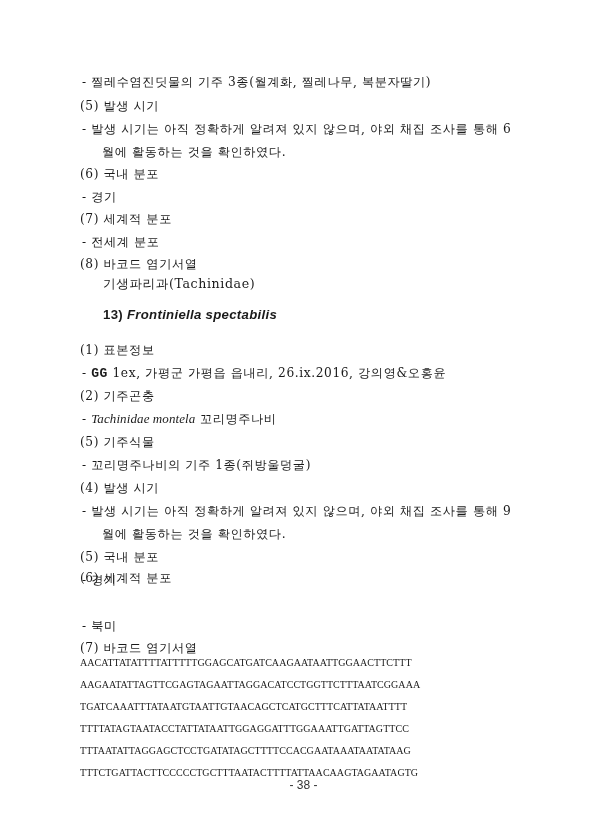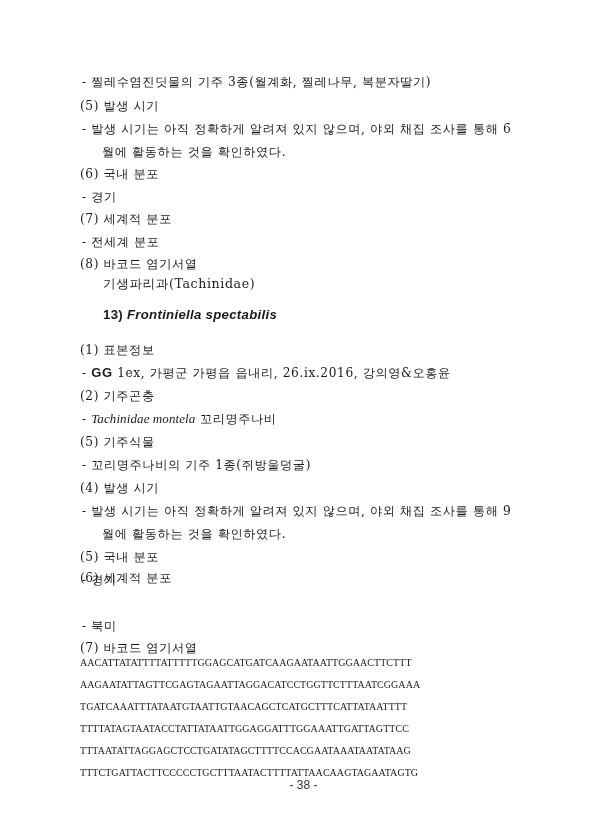--- a/index.html
+++ b/index.html
@@ -11,21 +11,21 @@
   .line {
     position: absolute; left: 80px; font-size: 12.2px; line-height: 16px; white-space: nowrap;
     letter-spacing: 0.6px;
   }
   .dash { left: 82px; }
   .cont { left: 102px; }
   .heading-family { left: 103px; font-size: 12.6px; }
   .heading-species { left: 103px; font-family: "Liberation Sans", "DejaVu Sans", sans-serif; font-weight: bold; font-size: 13.2px; letter-spacing: 0.3px; }
   .heading-species .sp { font-style: italic; text-align: right; }
   .it { font-style: italic; font-family: "Liberation Serif", serif; font-size: 13px; letter-spacing: 0.1px; }
-  .bold { font-weight: bold; font-family: Liberation Sans, sans-serif; font-size: 13px; }
+  .bold { font-weight: bold; font-family: Liberation Mono, monospace; font-size: 13px; }
   .seq {
     position: absolute; left: 80px; font-family: "Liberation Serif", serif; font-size: 10px;
     line-height: 16px; letter-spacing: 0.05px; white-space: nowrap; color: #1a1a1a;
   }
   .footer {
     position: absolute; left: 0; width: 607px; top: 778px; text-align: center;
     font-family: "Liberation Sans", sans-serif; font-size: 12px; color: #333;
   }
 </style>
 </head>

